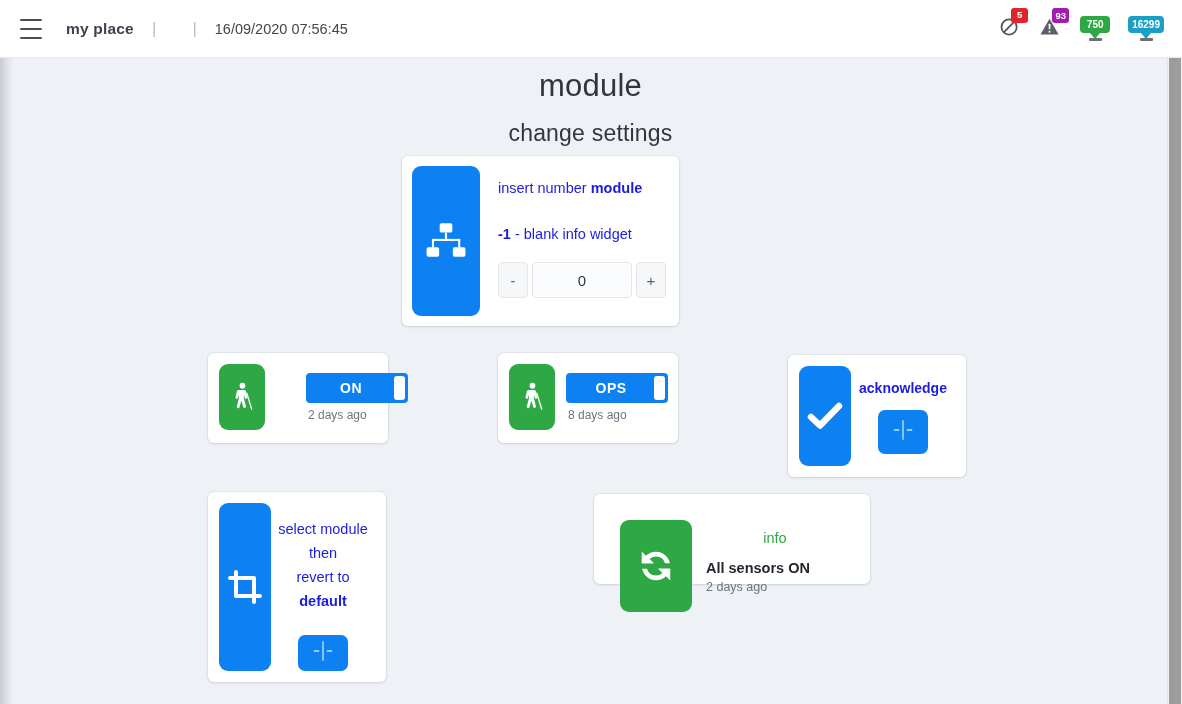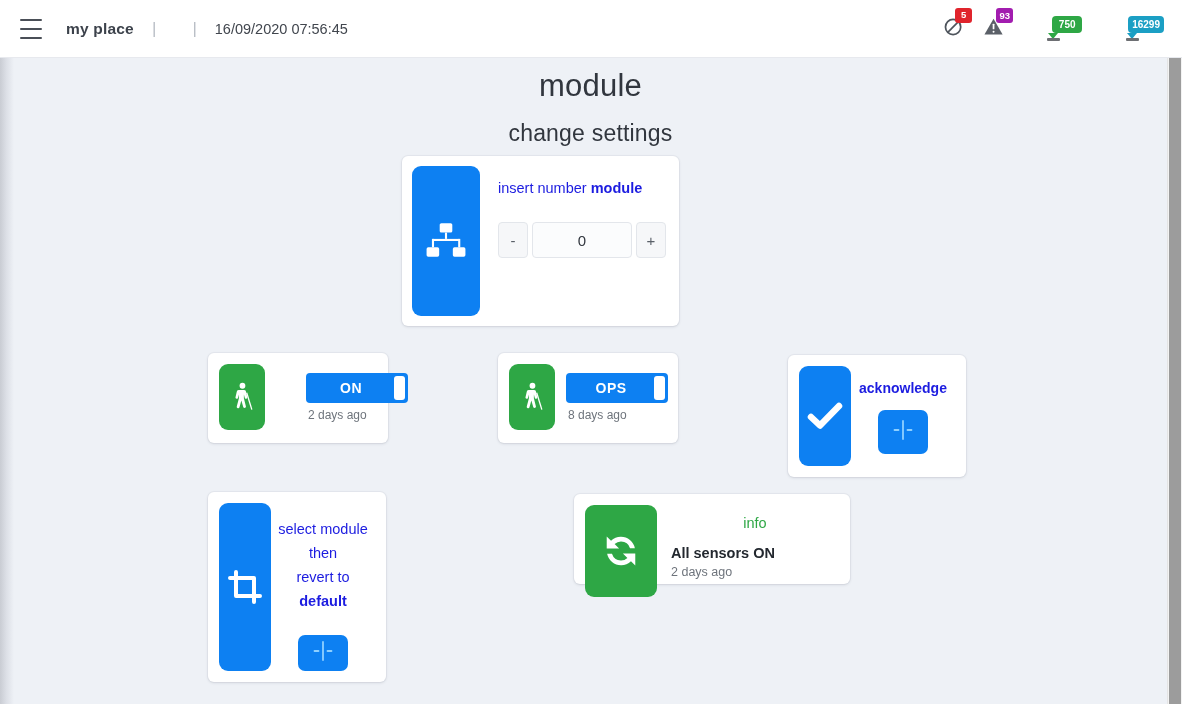--- a/index.html
+++ b/index.html
@@ -156,21 +156,20 @@
   }
   .pin-body {
     min-width: 30px; height: 17px;
     padding: 0 4px;
     border-radius: 4px;
     color: #fff;
     font-size: 10px;
     font-weight: bold;
     display: flex; align-items: center; justify-content: center;
     line-height: 1;
-    margin-left: 28px;
   }
   .pin-stem {
     width: 0; height: 0;
     border-left: 5px solid transparent;
     border-right: 5px solid transparent;
     border-top: 6px solid currentColor;
   }
   .pin-base {
     width: 13px; height: 3px;
     border-radius: 1px;
@@ -373,24 +372,24 @@
   .def-text {
     text-align: center;
     font-size: 14.5px;
     color: #1c1ce0;
     line-height: 24px;
   }
   .def-text b { font-weight: bold; }
 
   
   .card-info {
-    left: 560px; top: 436px;
+    left: 580px; top: 436px;
     width: 276px; height: 90px;
     display: flex;
-    padding: 11px;
+    padding: 26px;
   }
   .card-info .icon-tile {
     width: 72px; height: 92px;
   }
   .info-body {
     flex: 1;
     padding-left: 14px;
     padding-top: 10px;
   }
   .info-head {
@@ -486,20 +485,23 @@
         <rect x="7" y="18" width="26" height="2"></rect>
         <rect x="6.6" y="18" width="2" height="8"></rect>
         <rect x="31.6" y="18" width="2" height="8"></rect>
       </svg>
     </div>
     <div class="module-body">
       <div class="module-head">
         <span>insert number </span><b>module</b>
       </div>
       <div class="module-opts">
+        <div>
+          <b>-1</b><span> - blank info widget</span>
+        </div>
       </div>
       <div class="stepper">
         <button>-</button>
         <div class="val">0</div>
         <button>+</button>
       </div>
     </div>
   </div>
 
   <div class="card card-toggle t1">

